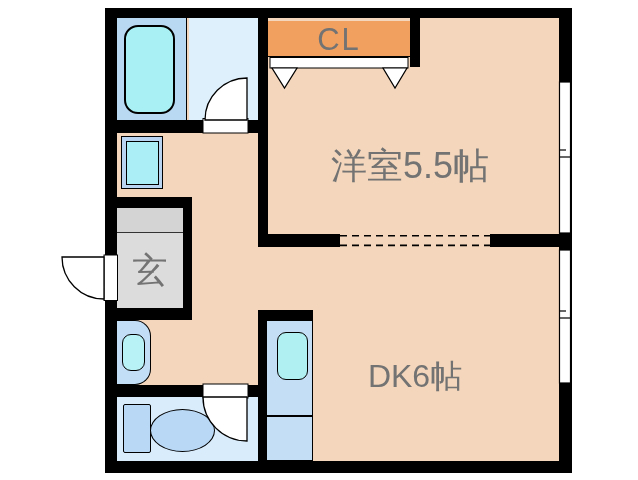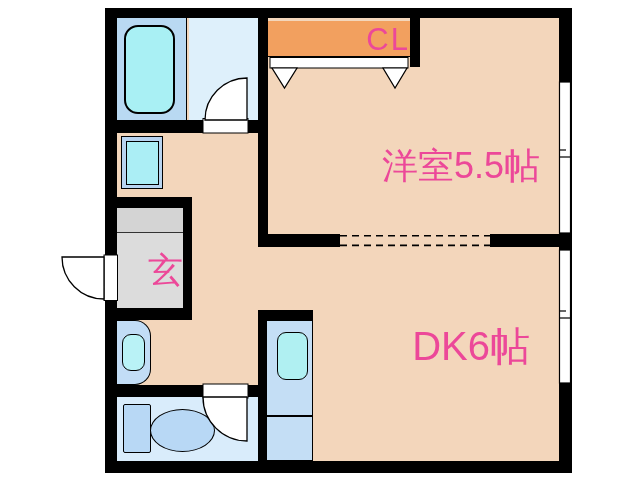--- a/index.html
+++ b/index.html
@@ -1,20 +1,20 @@
 <!DOCTYPE html>
 <html><head>
 <meta charset="utf-8">
 <style>
   html,body{margin:0;padding:0;background:#fff;}
   .stage{position:relative;width:638px;height:480px;background:#ffffff;overflow:hidden;
          font-family:"Liberation Sans", sans-serif;}
   .abs{position:absolute;box-sizing:border-box;}
   .wall{background:#000;}
-  .label{color:#ec4899;font-weight:500;text-align:right;white-space:nowrap;}
+  .label{color:#737373;font-weight:500;text-align:center;white-space:nowrap;}
   svg{position:absolute;left:0;top:0;}
 </style>
 </head>
 <body>
 
 <div class="stage">
 
   <div class="abs wall" style="left:105px;top:8px;width:467px;height:465px;"></div>
 
   <div class="abs" style="left:117px;top:18px;width:442px;height:443px;background:#f3d6bb;"></div>
@@ -82,17 +82,17 @@
     </g>
 
     <g>
       <rect x="559.5" y="250" width="11" height="133" fill="#fff" stroke="#000" stroke-width="1.2"></rect>
       <line x1="560" y1="311" x2="566" y2="311" stroke="#000" stroke-width="1.2"></line>
       <line x1="560" y1="318" x2="570" y2="318" stroke="#000" stroke-width="1.2"></line>
     </g>
   </svg>
 
   <div class="abs label" style="left:280px;top:127px;width:260px;font-size:36px;line-height:38px;margin-top:20px;">洋室5.5帖</div>
-  <div class="abs label" style="left:300px;top:327px;width:230px;font-size:40px;line-height:38px;">DK6帖</div>
+  <div class="abs label" style="left:300px;top:357px;width:230px;font-size:32px;line-height:38px;">DK6帖</div>
   <div class="abs label" style="left:117px;top:251px;width:66px;font-size:35px;line-height:38px;">玄</div>
   <div class="abs label" style="left:268px;top:23px;width:142px;font-size:31px;line-height:33px;letter-spacing:2px;">CL</div>
 
 </div>
 
 </body></html>

